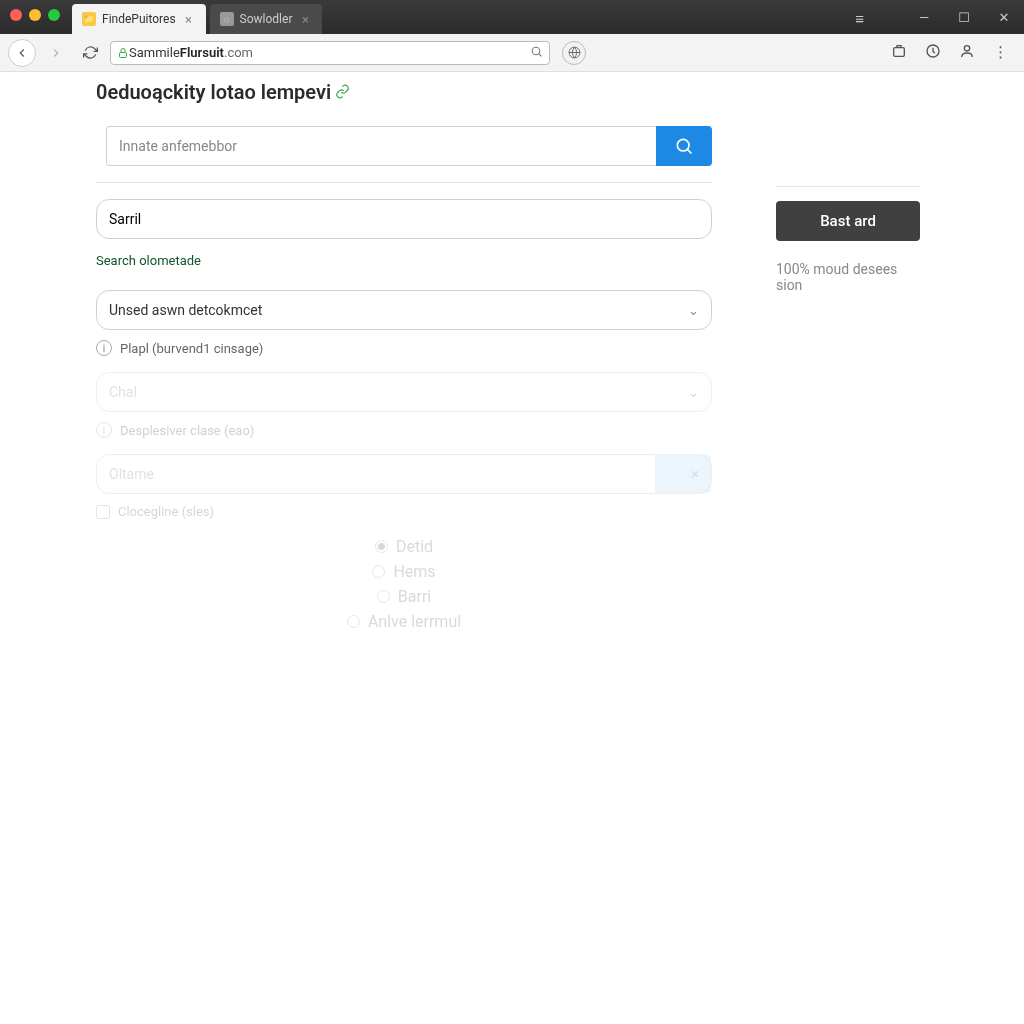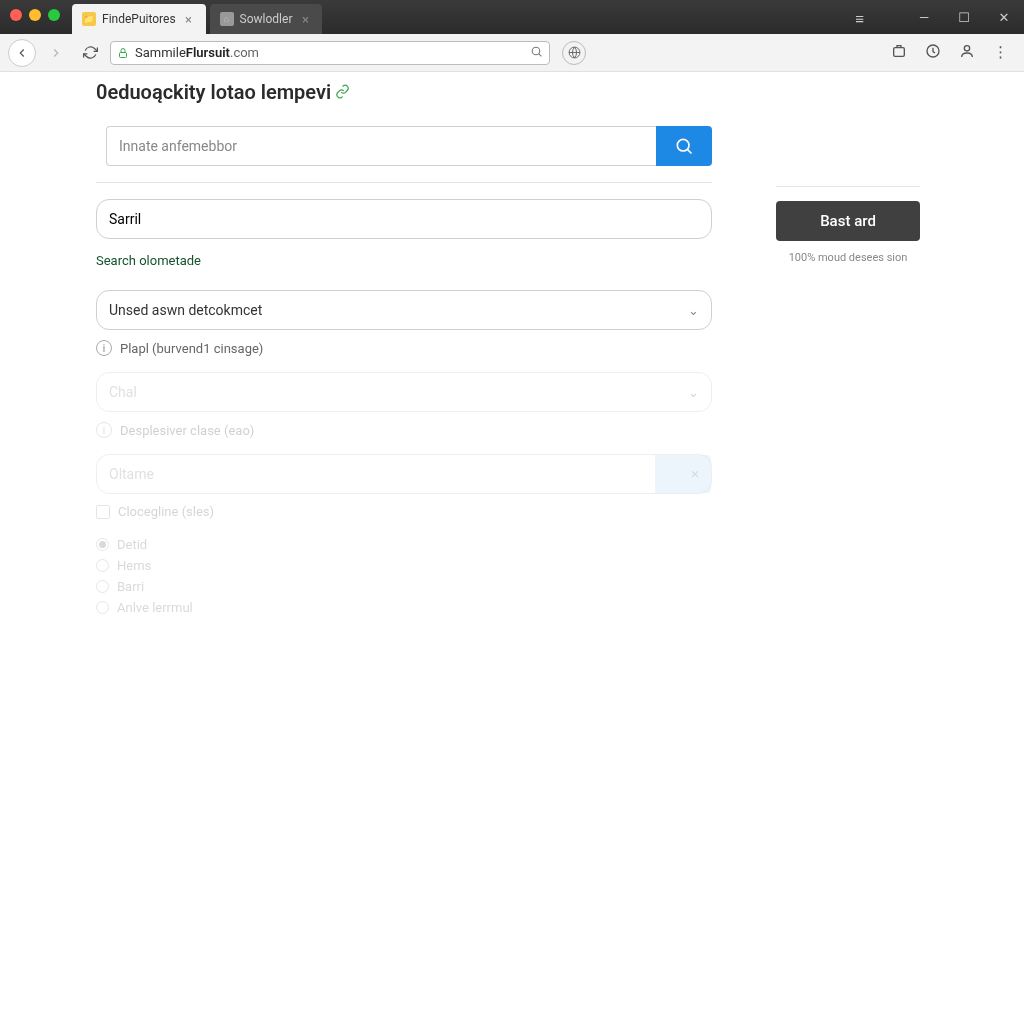--- a/index.html
+++ b/index.html
@@ -18,21 +18,21 @@
 .tab-close { width: 14px; height: 14px; display: flex; align-items: center; justify-content: center; font-size: 13px; color: #888; }
 .favicon { width: 14px; height: 14px; background: #f7c948; border-radius: 2px; display: flex; align-items: center; justify-content: center; font-size: 9px; }
 .favicon.home { background: #999; }
 .win-controls { position: absolute; right: 0; top: 0; display: flex; height: 34px; }
 .win-btn { width: 40px; display: flex; align-items: center; justify-content: center; color: #ccc; font-size: 13px; }
 .hamburger { position: absolute; right: 160px; top: 10px; color: #ccc; font-size: 15px; }
 
 .addrbar { height: 38px; background: #f3f3f3; border-bottom: 1px solid #e0e0e0; display: flex; align-items: center; padding: 0 8px; gap: 6px; }
 .nav-btn { width: 28px; height: 28px; border-radius: 50%; border: 1px solid #ccc; display: flex; align-items: center; justify-content: center; color: #555; font-size: 14px; background: #fff; }
 .nav-btn.plain { border: none; background: transparent; }
-.url-field { flex: 0 0 440px; height: 24px; border: 1px solid #bbb; border-radius: 4px; background: #fff; display: flex; align-items: center; padding: 0 6px; font-size: 13px; color: #333; gap: 6px; }
+.url-field { flex: 0 0 440px; height: 24px; border: 1px solid #bbb; border-radius: 4px; background: #fff; display: flex; align-items: center; padding: 0 6px; font-size: 13px; color: #333; gap: 0; }
 .url-text .domain { font-weight: 600; color: #222; }
 .url-text .tld { color: #666; }
 .url-search { margin-left: auto; color: #777; font-size: 13px; }
 .globe { width: 24px; height: 24px; border: 1px solid #bbb; border-radius: 50%; display: flex; align-items: center; justify-content: center; font-size: 12px; color: #666; margin-left: 6px; }
 .right-icons { margin-left: auto; display: flex; gap: 18px; color: #555; font-size: 15px; padding-right: 8px; }
 
 .content { padding: 8px 96px 0 96px; position: relative; }
 .page-title { font-size: 20px; font-weight: 600; color: #2b2b2b; display: flex; align-items: center; gap: 4px; margin-bottom: 22px; }
 .link-icon { width: 16px; height: 16px; color: #3aa84a; font-size: 14px; }
 
@@ -59,26 +59,26 @@
 .link-text { color: #14532d; font-size: 13px; margin: 4px 8px 22px 0; display: inline-block; }
 
 .hint-row { display: flex; align-items: center; gap: 8px; font-size: 13px; color: #666; margin: 6px 0 16px 0; }
 .hint-row.faded { opacity: 0.3; }
 .hint-icon { width: 16px; height: 16px; border: 1px solid #aaa; border-radius: 50%; display: flex; align-items: center; justify-content: center; font-size: 10px; color: #888; }
 
 .checkbox-row { display: flex; align-items: center; gap: 8px; font-size: 13px; color: #777; opacity: 0.3; margin: 10px 0 18px 0; }
 .checkbox { width: 14px; height: 14px; border: 1px solid #aaa; border-radius: 2px; }
 
 .radio-list { opacity: 0.22; }
-.radio-row { display: flex; align-items: center; gap: 8px; font-size: 13px; color: #555; margin: 6px 0; }
+.radio-row { display: flex; align-items: center; gap: 8px; font-size: 16px; color: #555; margin: 6px 0; justify-content: center; }
 .radio { width: 13px; height: 13px; border: 1px solid #888; border-radius: 50%; position: relative; }
 .radio.checked::after { content: ""; position: absolute; width: 7px; height: 7px; background: #555; border-radius: 50%; top: 2px; left: 2px; }
 
 .cta { width: 144px; height: 40px; background: #404040; color: #fff; border: none; border-radius: 4px; font-size: 15px; font-weight: 500; }
-.cta-sub { font-size: 11px; color: #888; margin-top: 10px; text-align: center; }
+.cta-sub { font-size: 14px; color: #888; margin-top: 20px; text-align: left; }
 .right-col .divider { margin-bottom: 14px; }
 </style>
 </head>
 <body>
 
 <div class="titlebar">
   <div class="traffic">
     <div class="dot red"></div>
     <div class="dot yellow"></div>
     <div class="dot green"></div>

